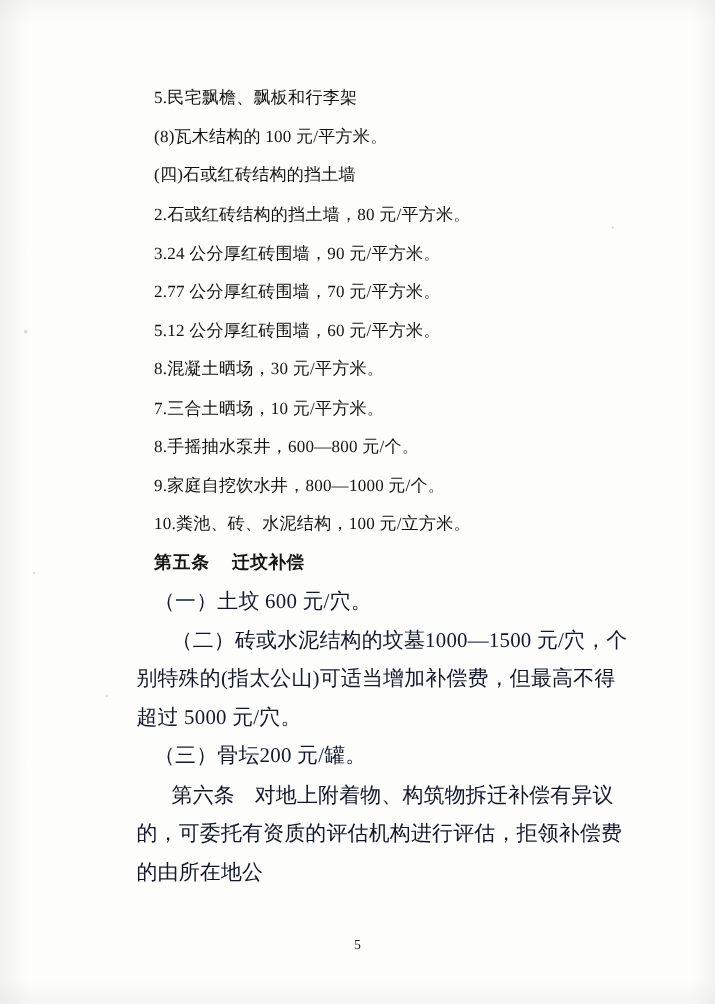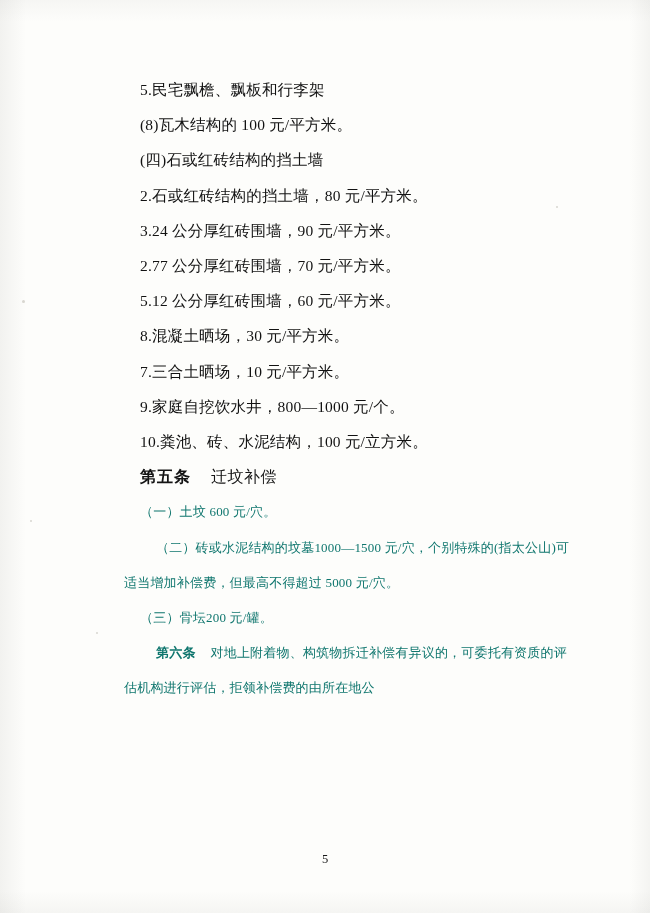--- a/index.html
+++ b/index.html
@@ -45,43 +45,43 @@
     line-height: 35.2px;
     letter-spacing: 0.2px;
     white-space: pre-wrap;
     color: #121212;
   }
   .indent {
     text-indent: 0;
     padding-left: 16px;
   }
   .bold {
-    font-weight: bold;
+    font-weight: normal;
   }
   .para {
-    font-size: 13px;
+    font-size: 19px;
     line-height: 35.2px;
     letter-spacing: 0.2px;
     padding-left: 16px;
     text-indent: 0;
-    color: #0f766e;
+    color: #0f172a;
   }
   .para.hang {
     padding-left: 0;
     text-indent: 32px;
   }
   .heading {
     font-size: 16px;
     line-height: 35.2px;
     font-weight: bold;
     padding-left: 16px;
     letter-spacing: 1px;
   }
   .heading .sub {
-    font-weight: normal;
+    font-weight: bold;
     letter-spacing: 0.5px;
   }
   .pagenum {
     position: absolute;
     left: 0;
     right: 0;
     top: 852px;
     text-align: center;
     font-size: 12.5px;
     color: #1a1a1a;
@@ -108,20 +108,21 @@
 
     <div class="line indent">5.民宅飘檐、飘板和行李架</div>
     <div class="line indent">(8)瓦木结构的 100 元/平方米。</div>
     <div class="line indent">(四)石或红砖结构的挡土墙</div>
     <div class="line indent">2.石或红砖结构的挡土墙，80 元/平方米。</div>
     <div class="line indent">3.24 公分厚红砖围墙，90 元/平方米。</div>
     <div class="line indent">2.77 公分厚红砖围墙，70 元/平方米。</div>
     <div class="line indent">5.12 公分厚红砖围墙，60 元/平方米。</div>
     <div class="line indent">8.混凝土晒场，30 元/平方米。</div>
     <div class="line indent">7.三合土晒场，10 元/平方米。</div>
+    <div class="line indent">8.手摇抽水泵井，600—800 元/个。</div>
     <div class="line indent">9.家庭自挖饮水井，800—1000 元/个。</div>
     <div class="line indent">10.粪池、砖、水泥结构，100 元/立方米。</div>
 
     <div class="heading">
       <span>第五条</span>
       <span style="display:inline-block; width:10px;"></span>
       <span class="sub">迁坟补偿</span>
     </div>
 
     <div class="para">（一）土坟 600 元/穴。</div>

